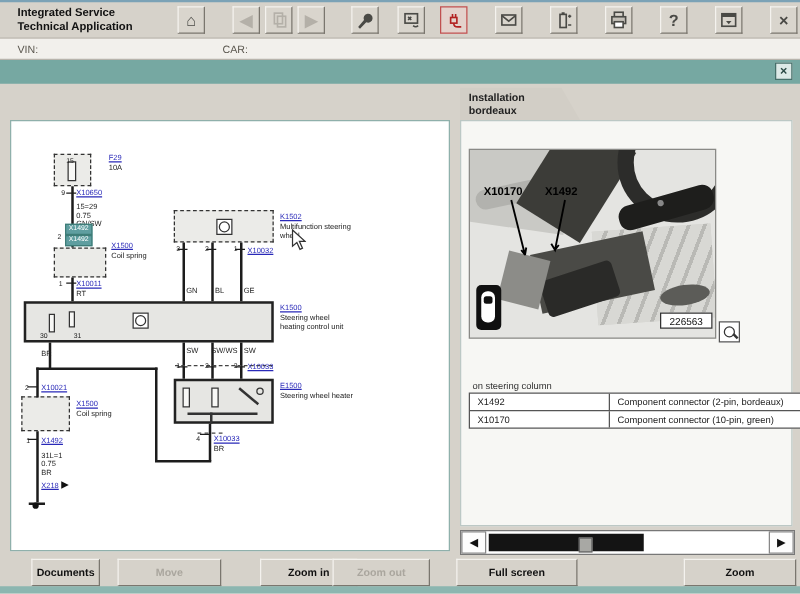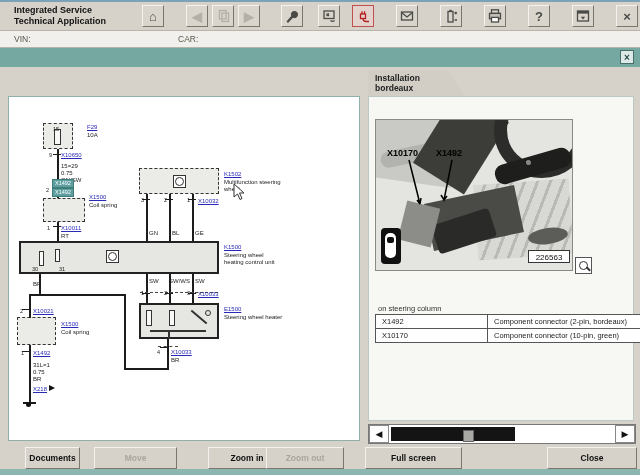--- a/index.html
+++ b/index.html
@@ -371,17 +371,17 @@
     </div>
     <div class="sc-arrow" style="left:246px">▶</div>
   </div>
 
   <div id="actions">
       <div class="act-btn" style="left: 25px; width: 55px;">Documents</div>
       <div class="act-btn disabled" style="left: 94px; width: 83px;">Move</div>
       <div class="act-btn" style="left: 180px; width: 78px; margin-left: 28px;">Zoom in</div>
       <div class="act-btn disabled" style="left: 266px; width: 78px;">Zoom out</div>
       <div class="act-btn" style="left: 365px; width: 97px;">Full screen</div>
-      <div class="act-btn" style="left: 547px; width: 90px;">Close</div>
+      <div class="act-btn" style="left: 547px; width: 90px;">Zoom</div>
     </div>
 
   <div class="abs" id="bottom-strip"></div>
 </div>
 
 </body></html>

